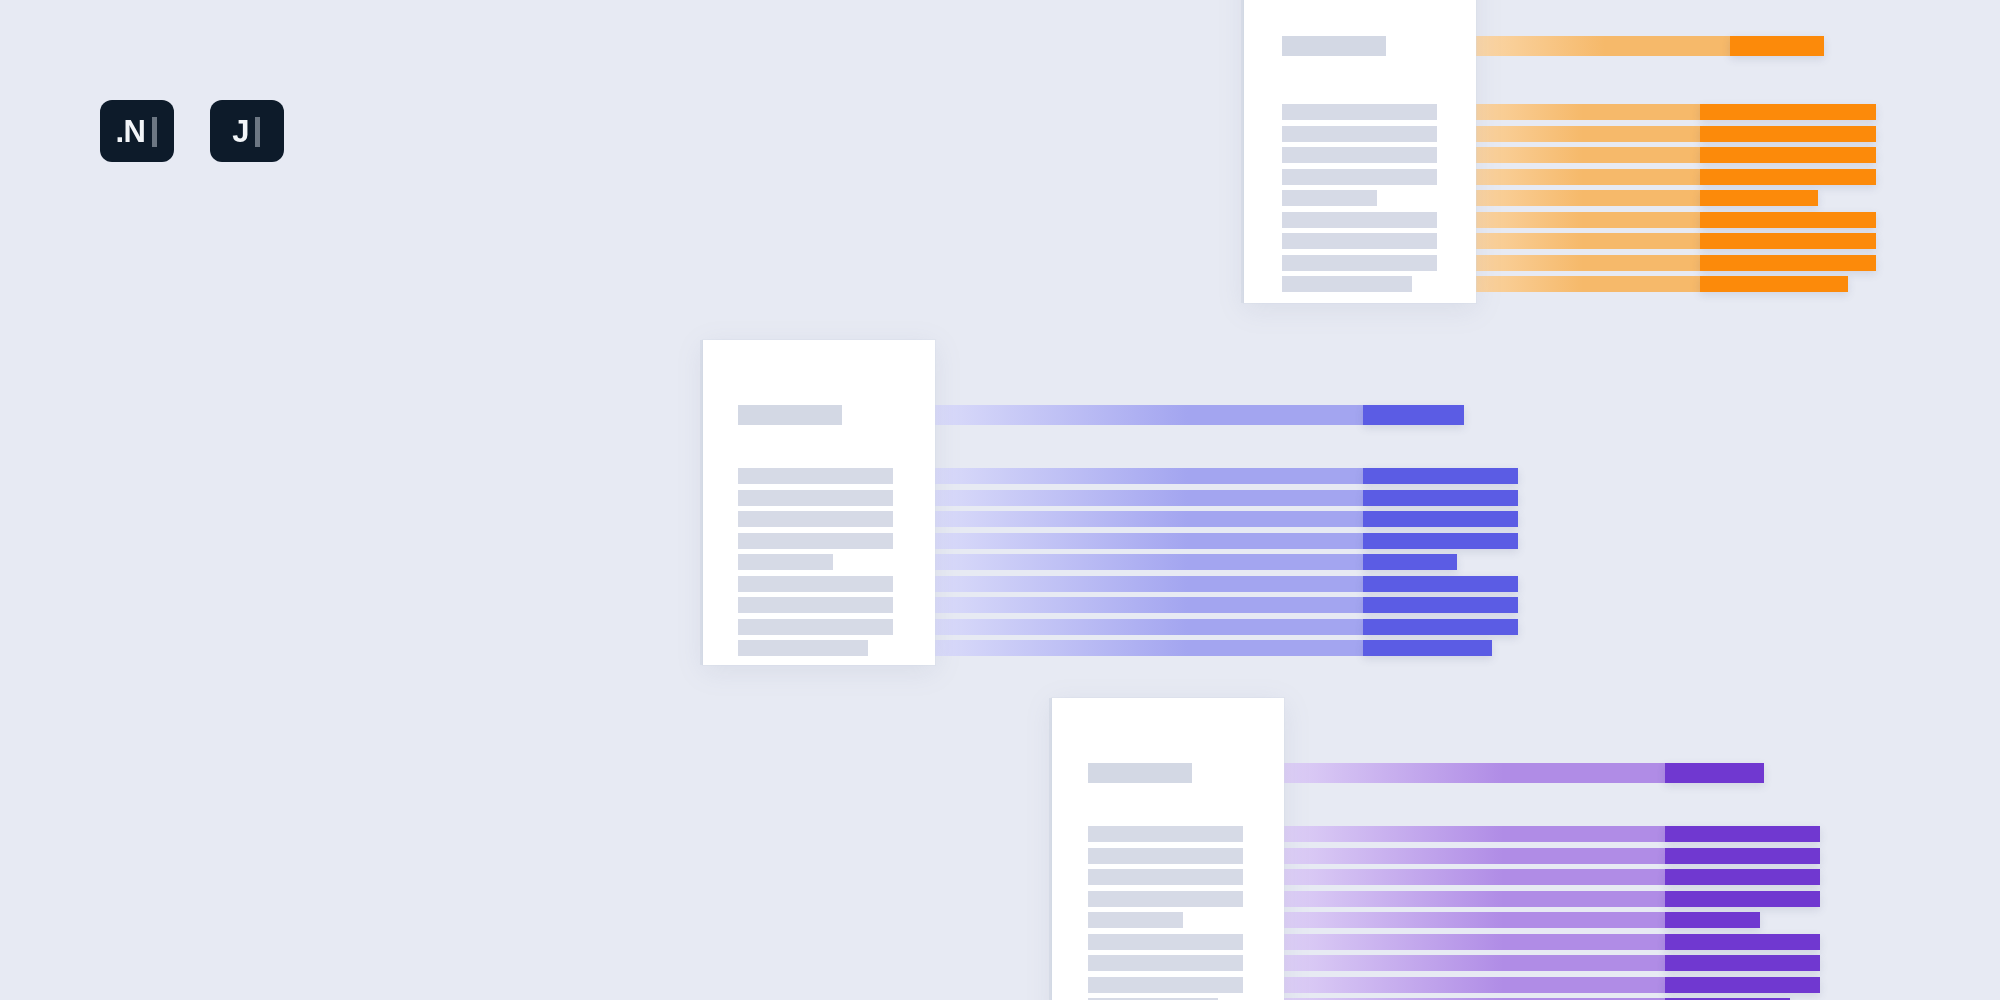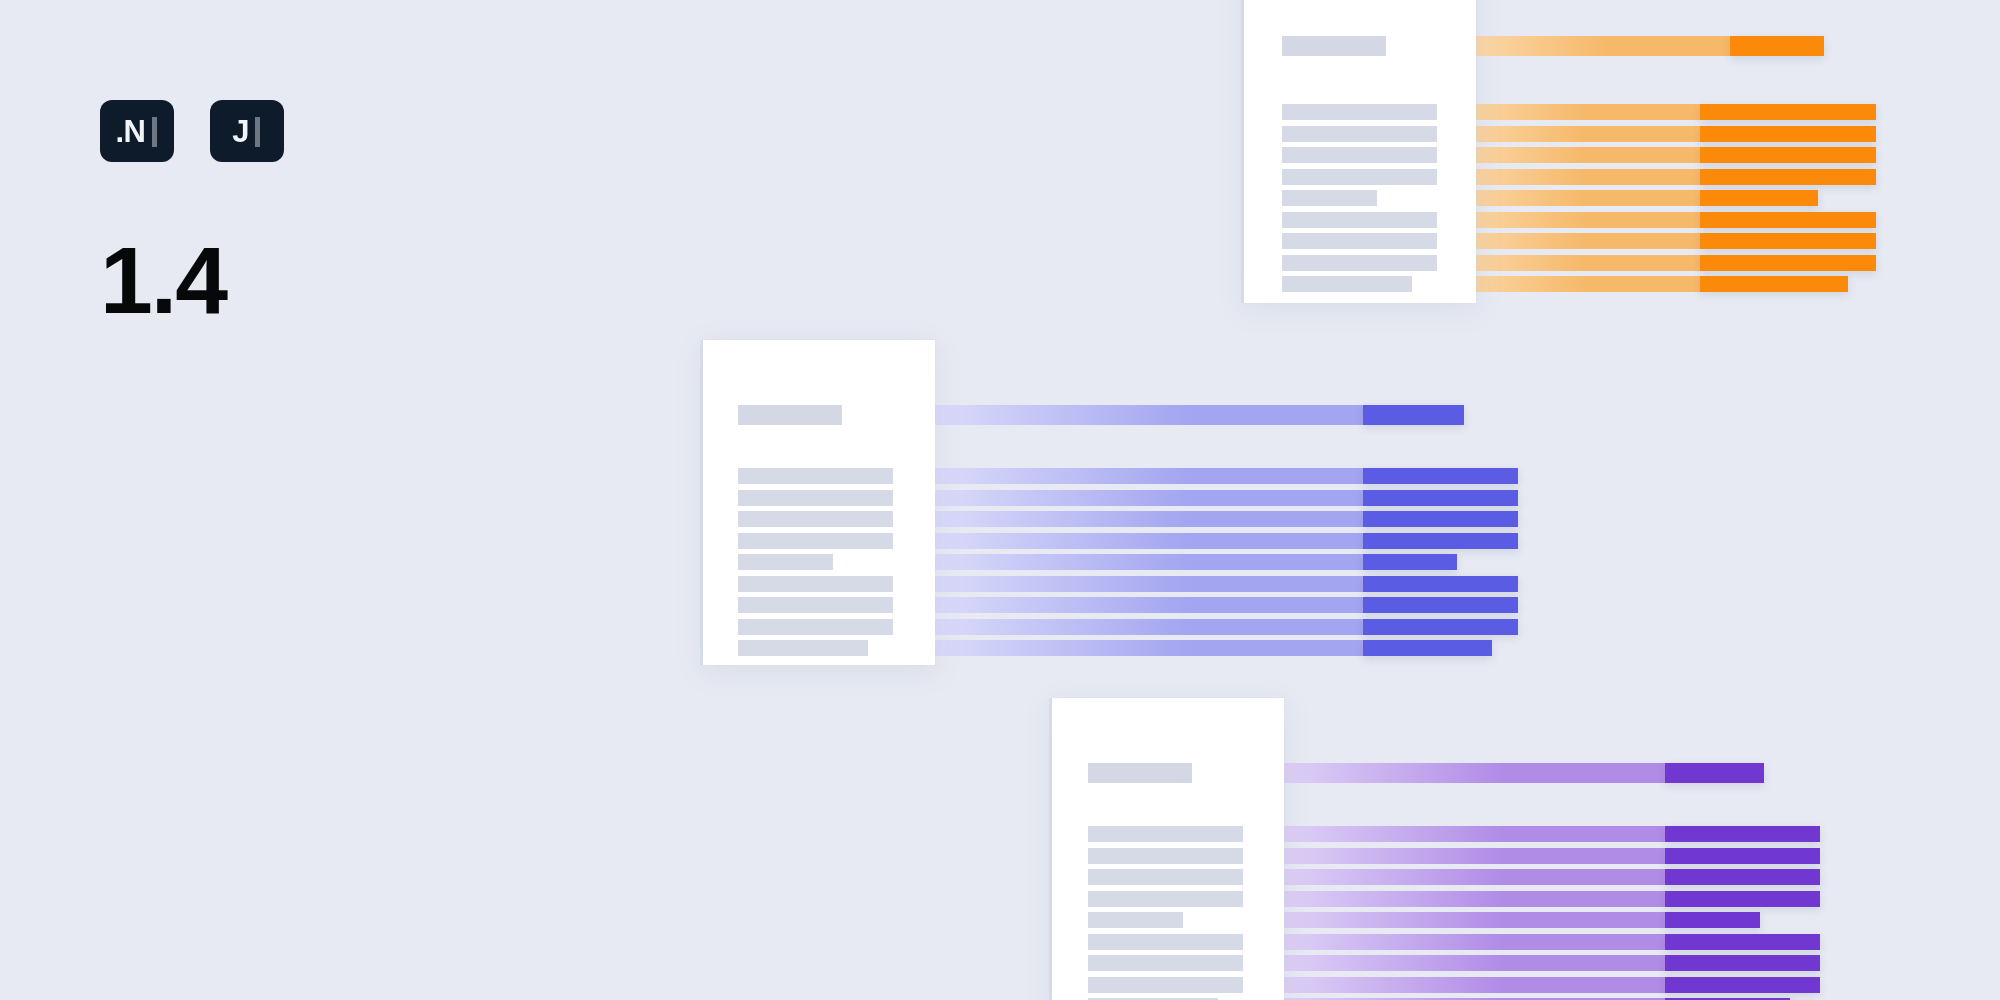--- a/index.html
+++ b/index.html
@@ -148,21 +148,20 @@
     <div class="badge-row">
       <div class="badge">
         <span class="glyph">.N</span>
           <span class="caret"></span>
       </div>
       <div class="badge">
         <span class="glyph">J</span>
           <span class="caret"></span>
       </div>
     </div>
-    <div class="hero-number">1.4</div>
   </div>
 
   <div id="docs">
       <div class="doc-group" style="left: 0px; top: 0px; width: 2000px; height: 1000px;">
         <div class="streaks">
           <div class="streak title" style="left: 1282px; top: 36px; height: 20px; width: 542px;">
             <div class="fade" style="width: 448px; background: linear-gradient(to right, rgba(255, 255, 255, 0) 0%, rgb(253, 233, 207) 26%, rgb(246, 185, 106) 72%, rgb(246, 185, 106) 100%);"></div>
             <div class="solid" style="left: 448px; width: 94px; background: rgb(252, 138, 10); box-shadow: rgba(70, 80, 120, 0.14) 0px 3px 9px;"></div>
           </div>
           <div class="streak" style="left: 1282px; top: 104px; height: 16px; width: 594px;">

